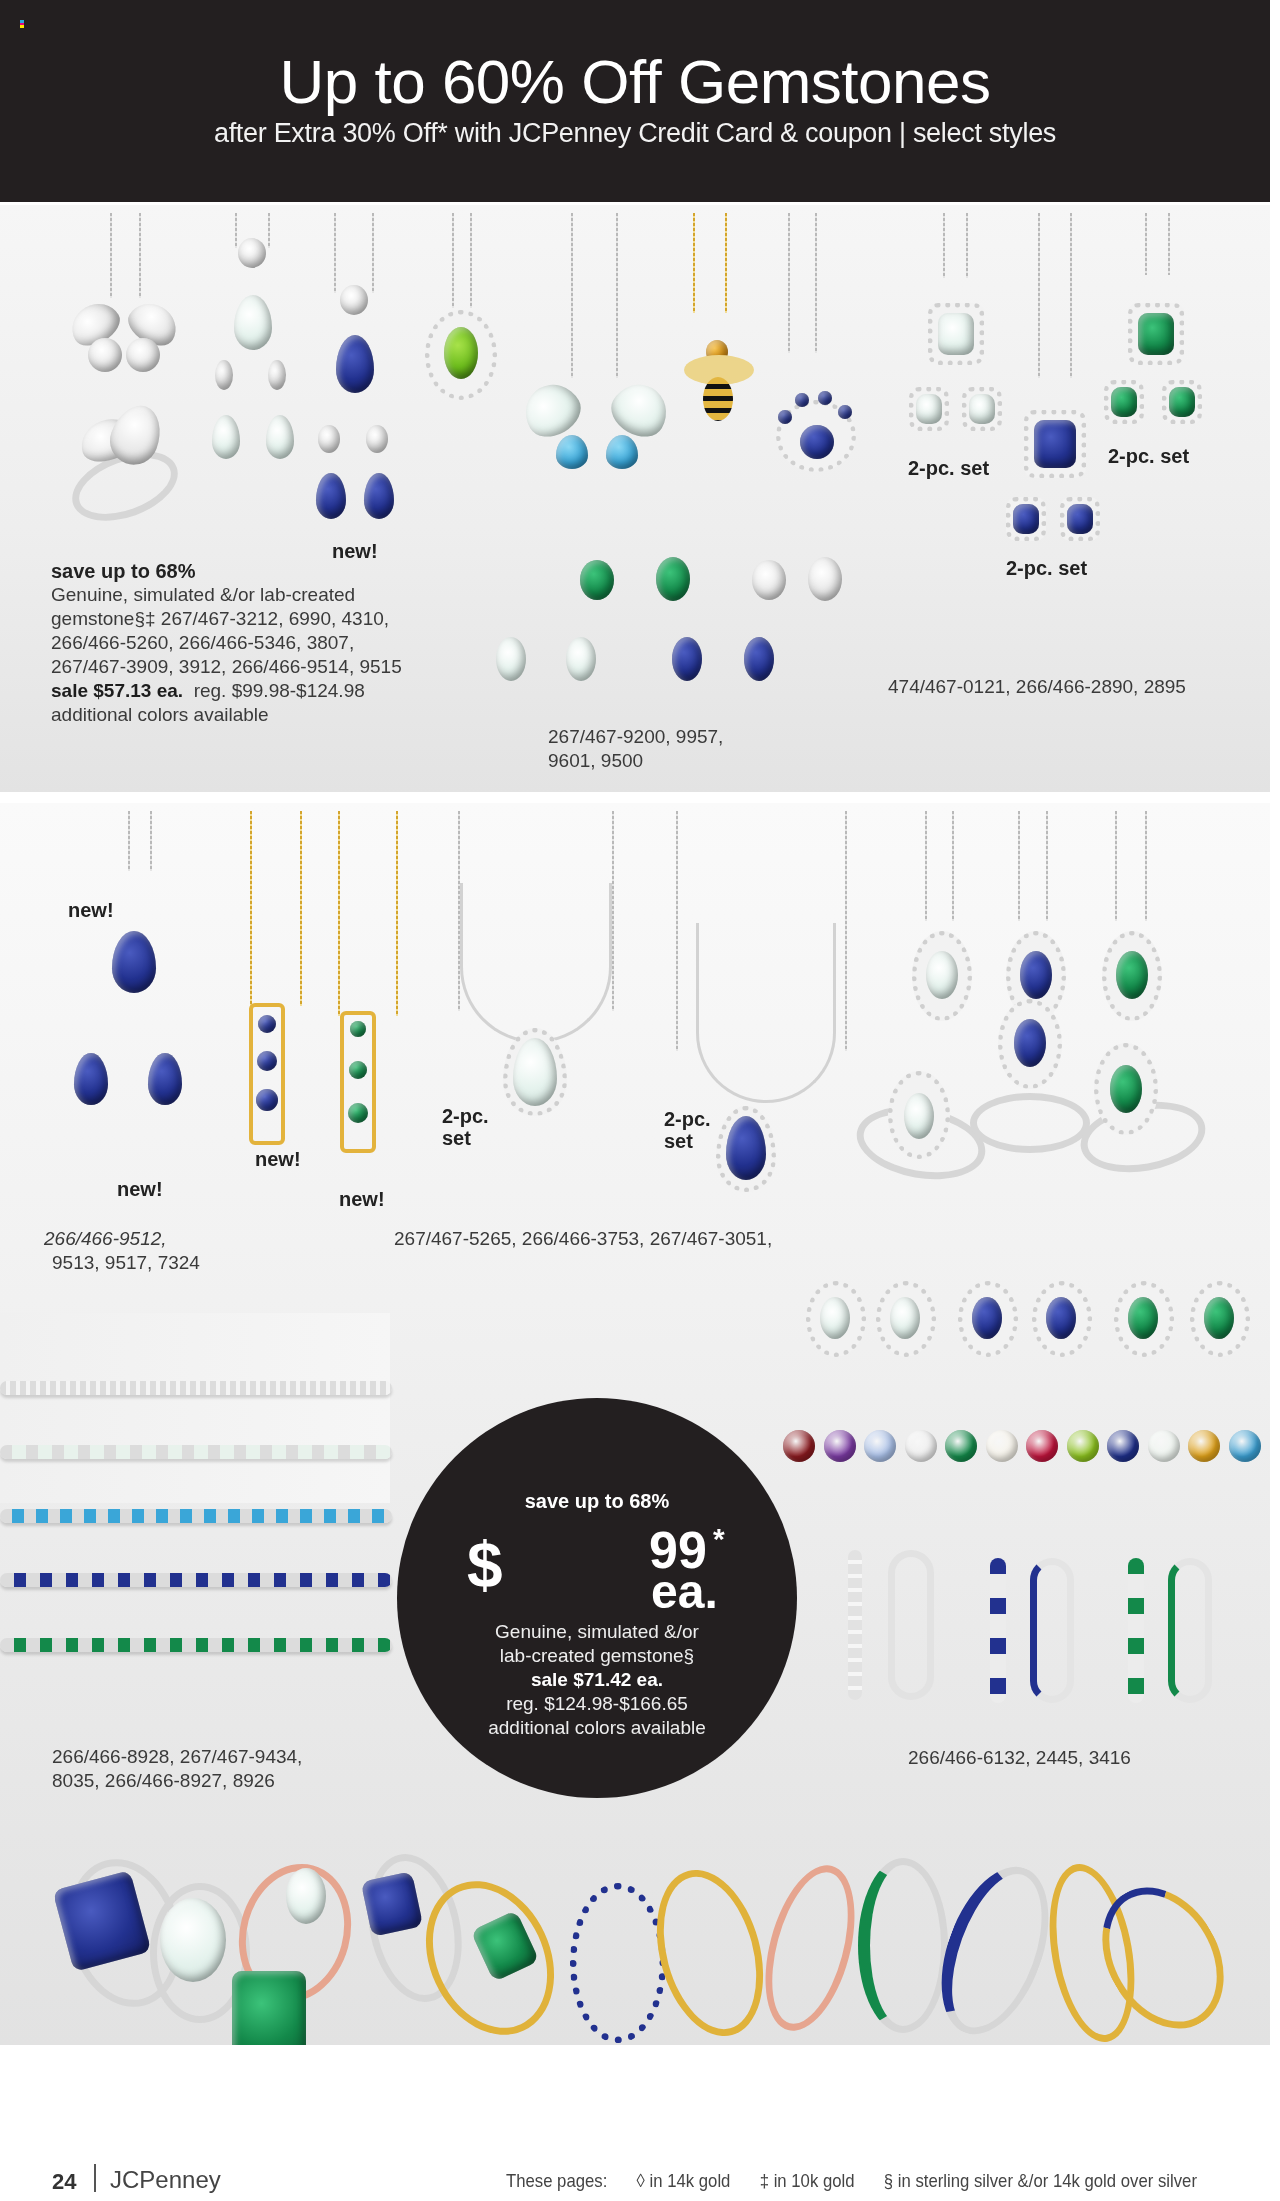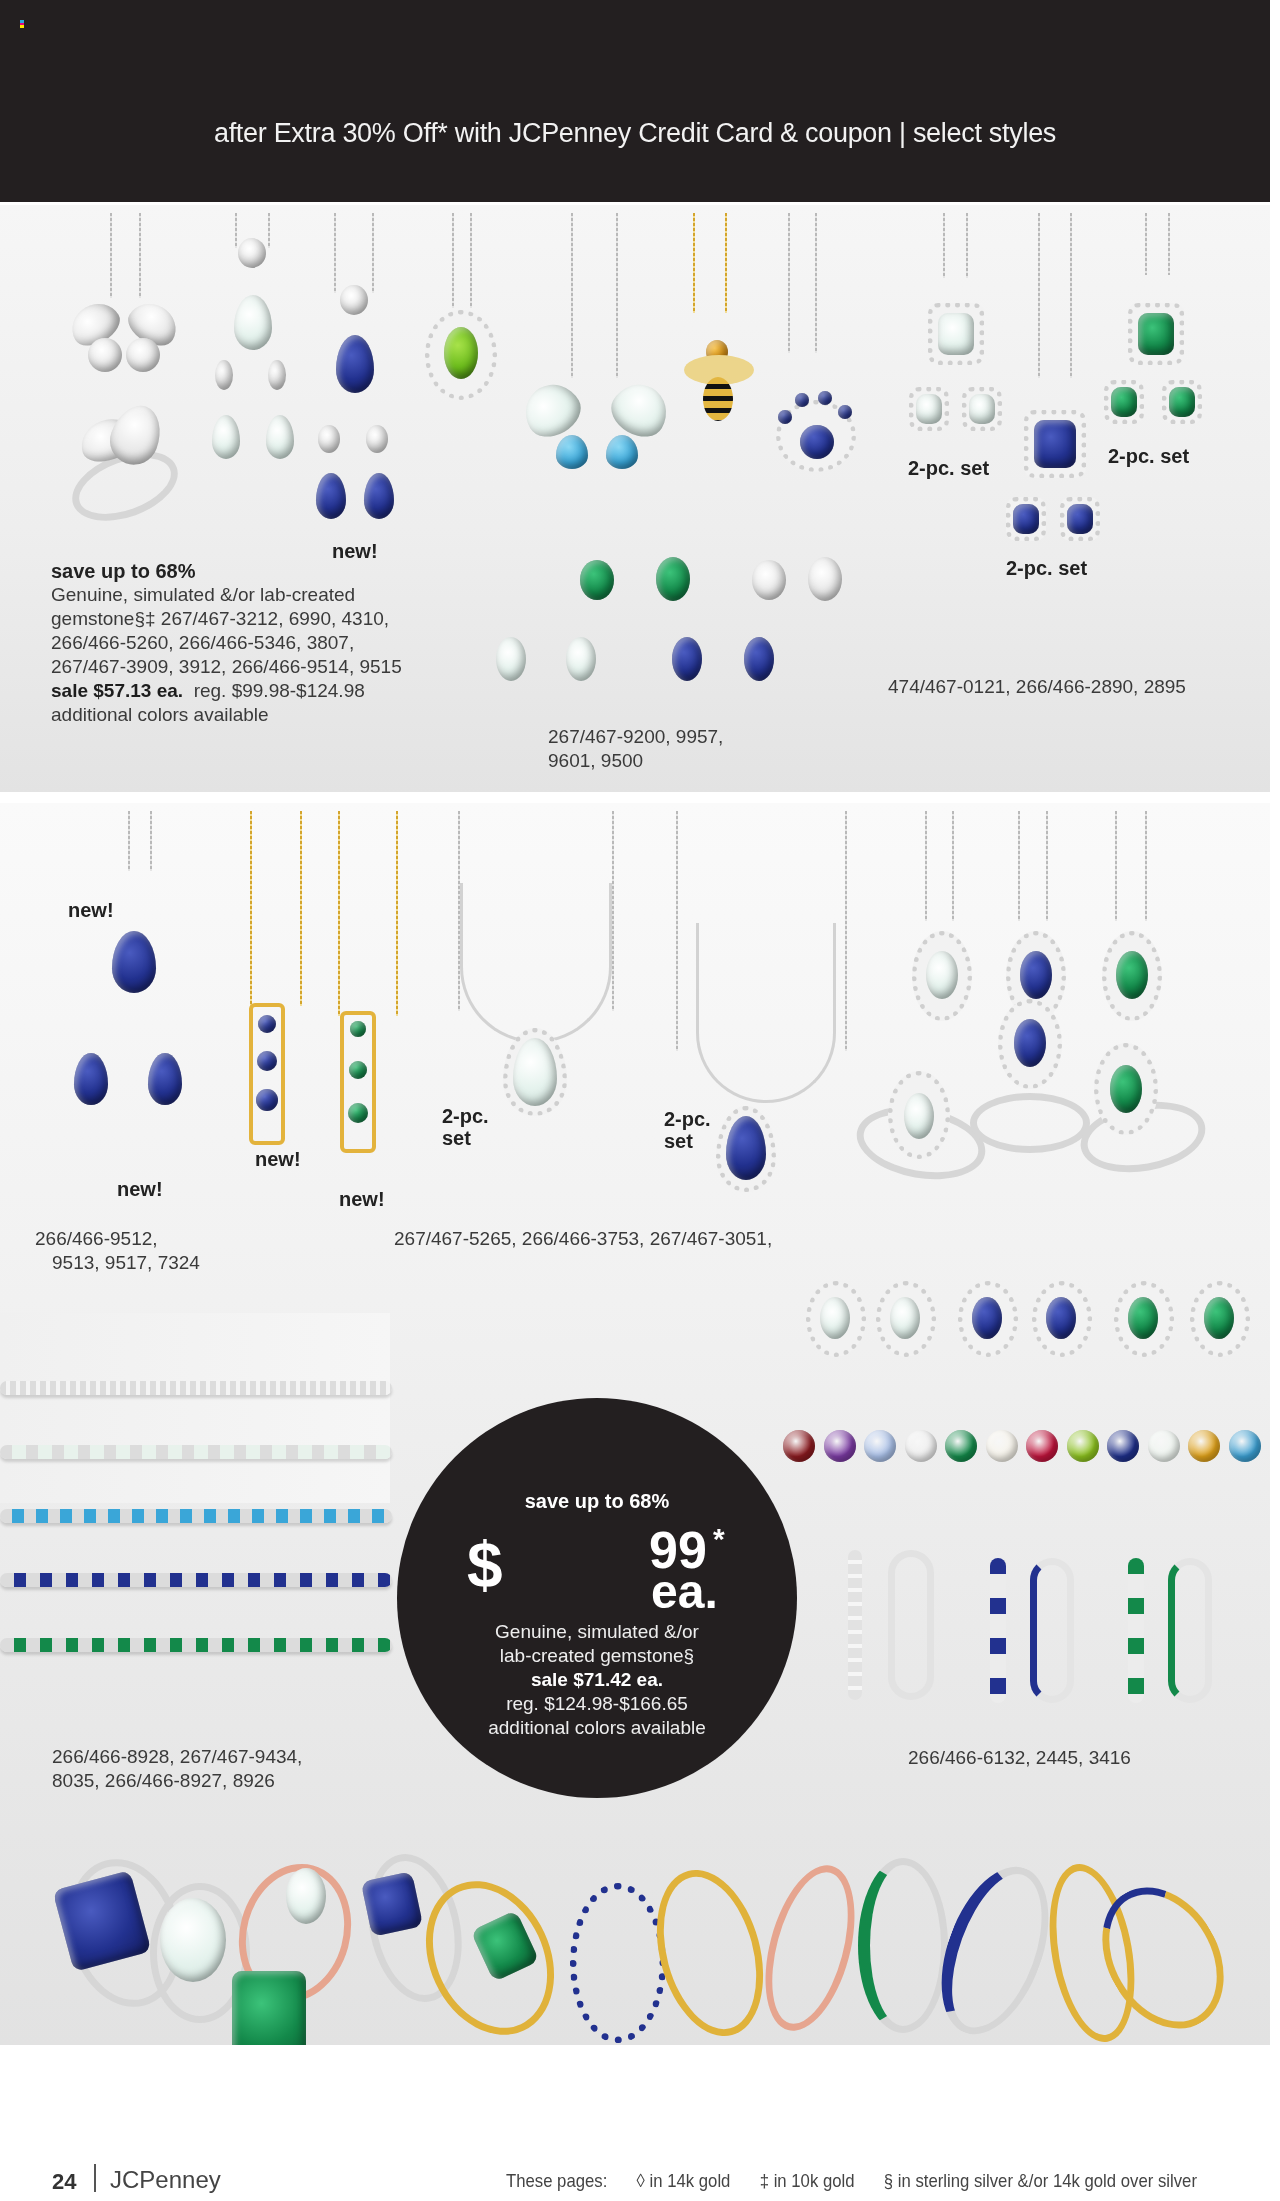--- a/index.html
+++ b/index.html
@@ -81,20 +81,21 @@
   .legend { position: absolute; left: 506px; top: 2170px; font-size: 19px; color: #444; white-space: nowrap; transform: scaleX(0.88); transform-origin: left center; }
   .legend span { margin-right: 28px; }
 </style>
 </head>
 <body>
 
 <div class="page">
 
   <div class="header">
     <div class="reg-mark"></div>
+    <div class="header-title">Up to 60% Off Gemstones</div>
     <div class="header-sub">after Extra 30% Off* with JCPenney Credit Card &amp; coupon | select styles</div>
   </div>
 
   <div class="sec1">
 
     <div class="chain" style="left:110px;top:8px;height:85px;"></div>
     <div class="chain" style="left:139px;top:8px;height:85px;"></div>
     <div class="gem cz pear" style="left:70px;top:100px;width:50px;height:38px;transform:rotate(-30deg);"></div>
     <div class="gem cz pear" style="left:128px;top:100px;width:50px;height:38px;transform:rotate(30deg);"></div>
     <div class="gem cz" style="left:88px;top:133px;width:34px;height:34px;"></div>
@@ -260,21 +261,21 @@
     <div class="band" style="left:856px;top:305px;width:130px;height:70px;transform:rotate(10deg);"></div>
     <div class="halo" style="left:888px;top:268px;width:62px;height:88px;"></div>
     <div class="gem opal" style="left:904px;top:290px;width:30px;height:46px;"></div>
     <div class="band" style="left:970px;top:290px;width:120px;height:60px;"></div>
     <div class="halo" style="left:998px;top:196px;width:64px;height:90px;"></div>
     <div class="gem sapph" style="left:1014px;top:216px;width:32px;height:48px;"></div>
     <div class="band" style="left:1080px;top:300px;width:126px;height:68px;transform:rotate(-10deg);"></div>
     <div class="halo" style="left:1094px;top:240px;width:64px;height:92px;"></div>
     <div class="gem emer" style="left:1110px;top:262px;width:32px;height:48px;"></div>
 
-    <div class="abs txt" style="left:35px;top:424px;">266/466-9512,</div>
+    <div class="abs txt" style="left:44px;top:424px;font-style:italic;">266/466-9512,</div>
     <div class="abs txt" style="left:52px;top:448px;text-align:center;">9513, 9517, 7324</div>
     <div class="abs txt" style="left:394px;top:424px;">267/467-5265, 266/466-3753, 267/467-3051,</div>
 
     <div class="halo" style="left:806px;top:478px;width:60px;height:76px;"></div>
     <div class="gem opal" style="left:820px;top:494px;width:30px;height:42px;"></div>
     <div class="halo" style="left:876px;top:478px;width:60px;height:76px;"></div>
     <div class="gem opal" style="left:890px;top:494px;width:30px;height:42px;"></div>
     <div class="halo" style="left:958px;top:478px;width:60px;height:76px;"></div>
     <div class="gem sapph" style="left:972px;top:494px;width:30px;height:42px;"></div>
     <div class="halo" style="left:1032px;top:478px;width:60px;height:76px;"></div>

